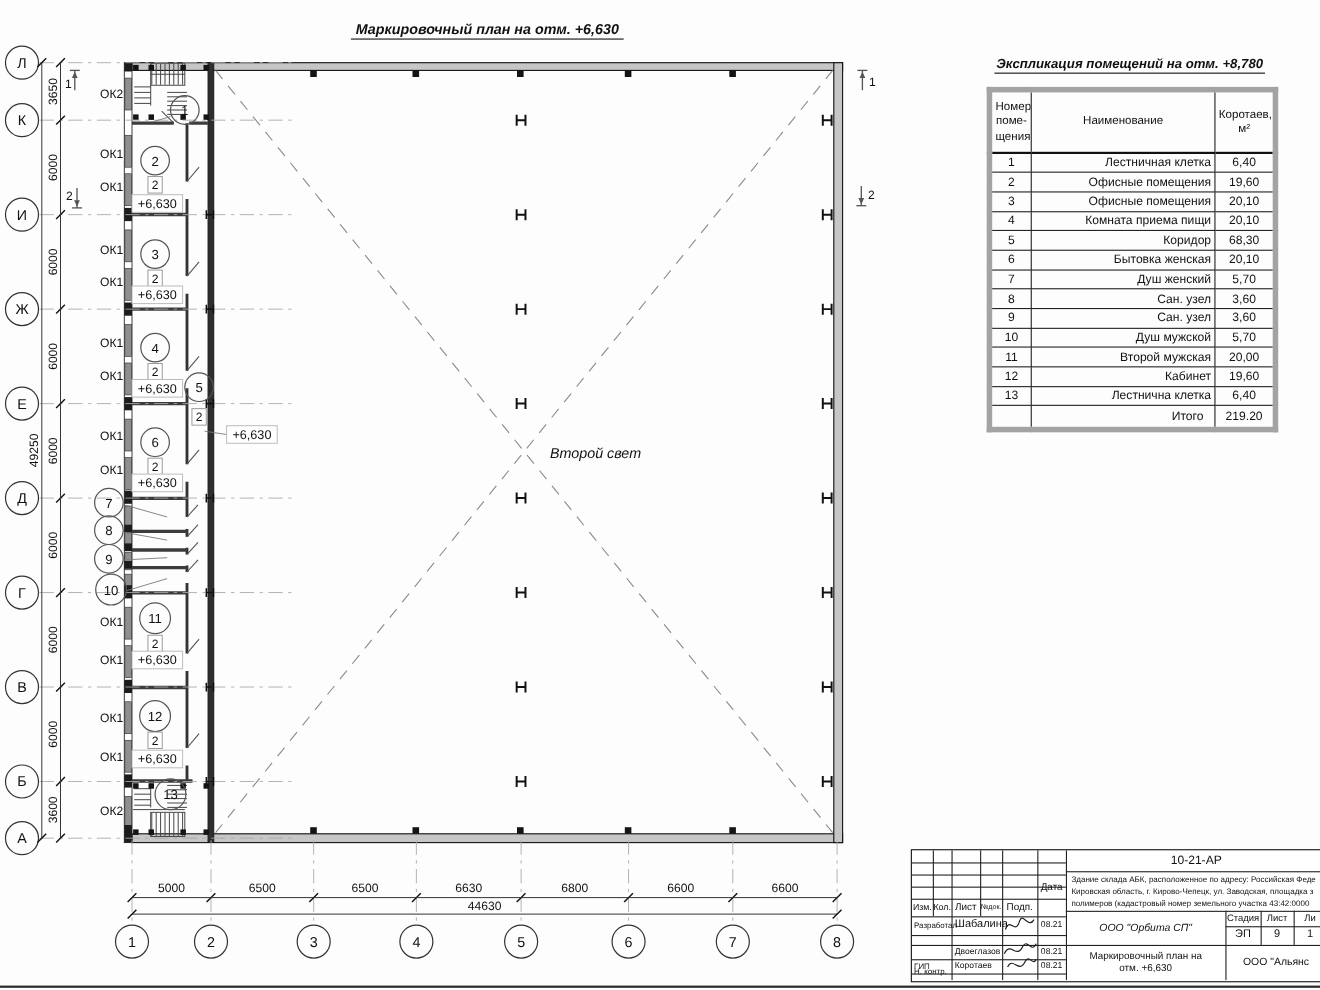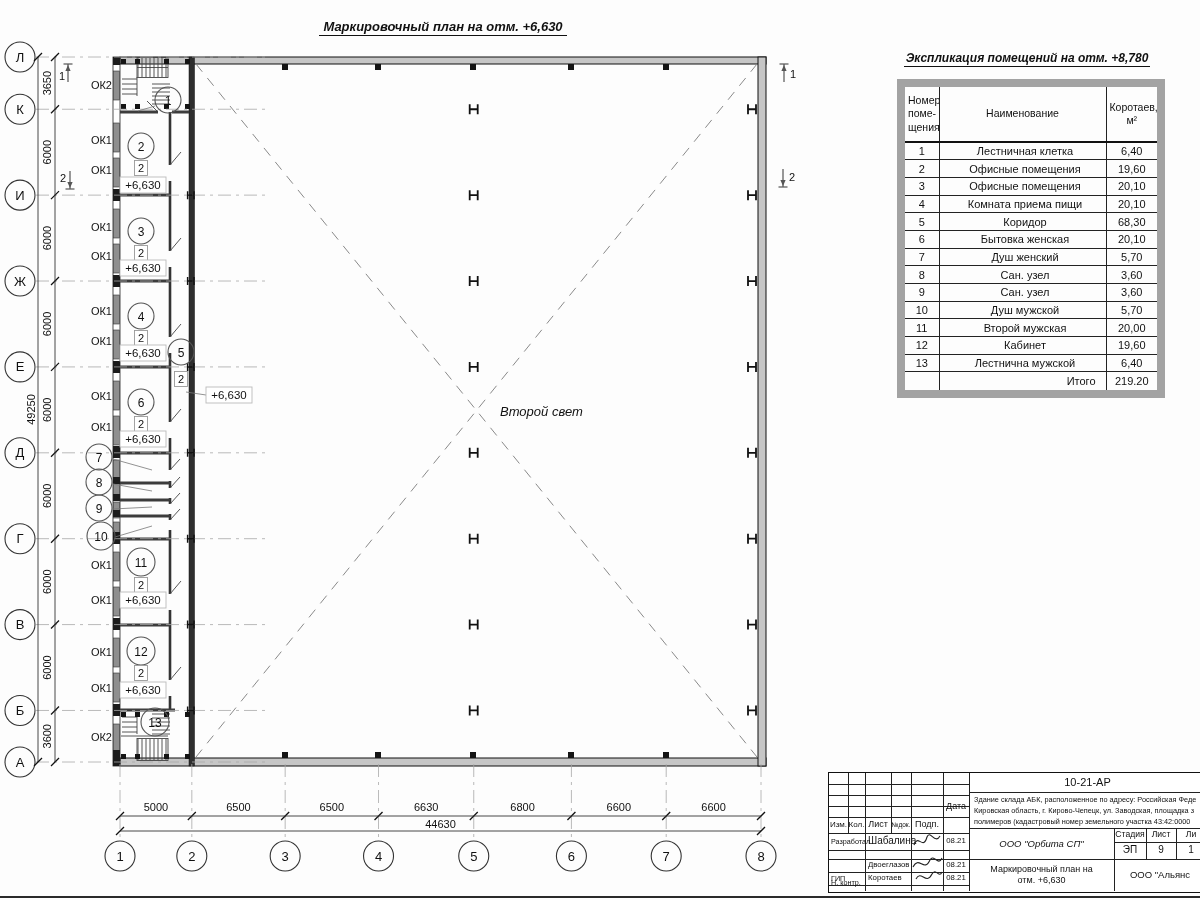--- a/index.html
+++ b/index.html
@@ -30,27 +30,27 @@
 
   .title-main{position:absolute;left:120px;top:19px;width:646px;text-align:center;
     font-size:13px;font-style:italic;font-weight:700}
   .title-main span{border-bottom:1.2px solid #111;padding:0 4px 1px}
   .second-light{position:absolute;left:500px;top:404px;font-size:13px;font-style:italic}
 
   .sched-title{position:absolute;left:897px;top:51px;width:260px;text-align:center;
     font-size:12px;font-style:italic;font-weight:700}
   .sched-title span{border-bottom:1.2px solid #111;padding:0 2px 1px}
   #sched{position:absolute;left:897px;top:79px;width:260px;border-collapse:collapse;
-    border:8px solid #a3a3a3;table-layout:fixed;font-size:11px}
+    border:5px solid #a3a3a3;table-layout:fixed;font-size:11px}
   #sched th,#sched td{border:1px solid #222;padding:0 3px;overflow:hidden;white-space:nowrap}
   #sched thead th{border-bottom:2px solid #111;font-weight:400;font-size:10.5px;
     white-space:pre-line;line-height:1.25;height:54px;text-align:center}
   #sched tbody tr{height:17.7px}
   #sched td{text-align:center}
-  #sched td.cname{text-align:center;padding-left:8px}
+  #sched td.cname{text-align:right;padding-left:8px}
   #sched tr.total{height:22px}
   #sched tr.total td.cname{text-align:right;padding-right:10px}
 
   #titleblock{position:absolute;left:828px;top:772px;width:377px;height:121px;
     border:1.6px solid #111;box-sizing:border-box;background:#fff}
   .hl,.vl{position:absolute;background:#222}
   .hl{height:1px}.vl{width:1px}
   .tcell{position:absolute;display:flex;align-items:center;justify-content:center;
     color:#111;line-height:1.05;text-align:center}
   .tleft{justify-content:flex-start;text-align:left}
@@ -444,21 +444,21 @@
         <td class="cname">Второй мужская</td>
         <td>20,00</td>
       </tr>
       <tr>
         <td>12</td>
         <td class="cname">Кабинет</td>
         <td>19,60</td>
       </tr>
       <tr>
         <td>13</td>
-        <td class="cname">Лестнична мужской</td>
+        <td class="cname">Лестнична клетка</td>
         <td>6,40</td>
       </tr>
     </tbody>
   <tbody>
     <tr class="total">
       <td></td>
       <td class="cname">Итого</td>
       <td>219.20</td>
     </tr>
   </tbody>

